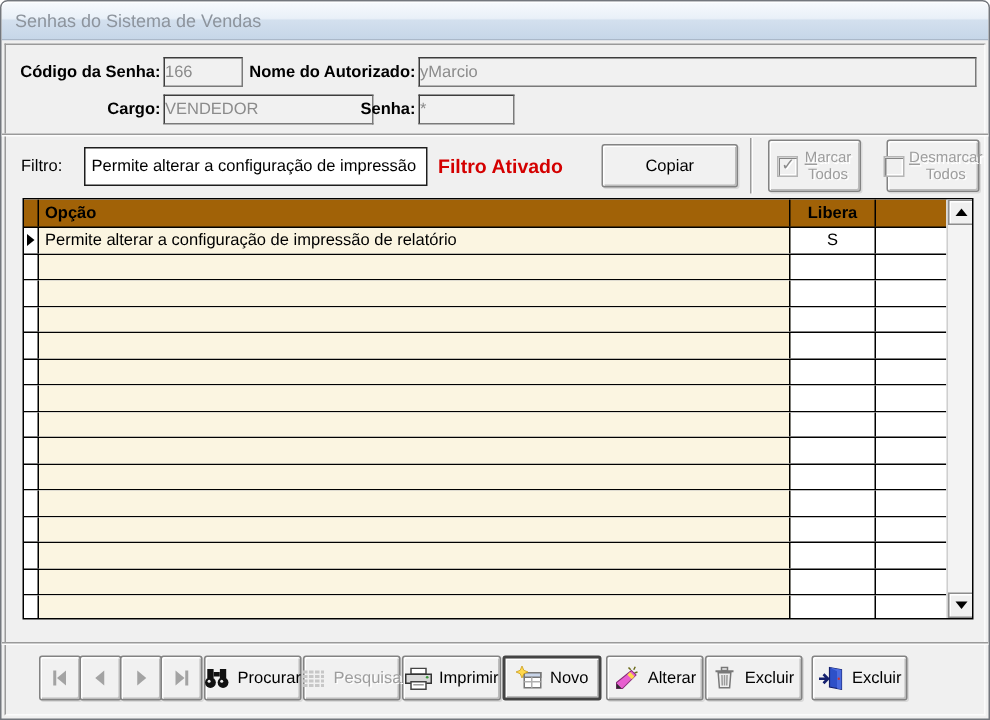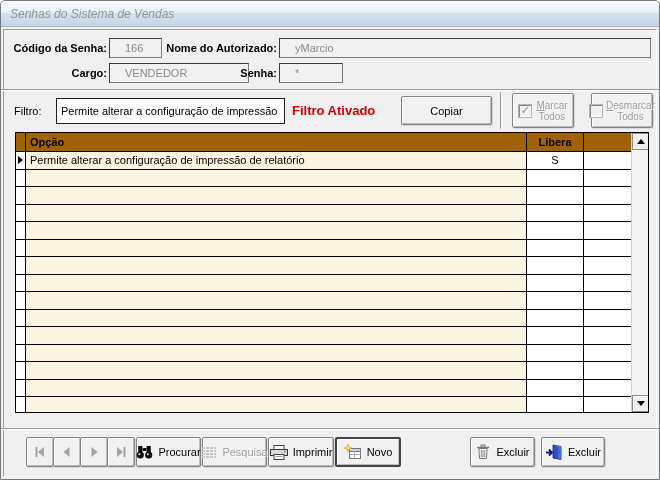--- a/index.html
+++ b/index.html
@@ -8,30 +8,29 @@
     position:relative;width:660px;height:480px;
     border:1px solid #73777d;border-radius:5px 5px 0 0;
     background:#f0f0f0;overflow:hidden;
     font-family:"Liberation Sans",sans-serif;font-size:11px;color:#000;
   }
   .titlebar{
     position:absolute;left:0;top:0;width:658px;height:26px;
     background:linear-gradient(#f7fafd,#e9f0f8 45%,#d3e0ee 50%,#c6d6e8);
     border-bottom:1px solid #aab8c9;border-radius:4px 4px 0 0;
     box-shadow:inset 0 1px 0 #fdfeff;
-    font-style:italic;
   }
   .title{position:absolute;left:9px;top:6px;font-size:12px;color:#8d949d;}
   .inner-bevel{position:absolute;left:2px;top:28px;right:2px;bottom:2px;
     border:1px solid;border-color:#9a9a9a #fbfbfb #fbfbfb #9a9a9a;pointer-events:none;}
   .lbl{position:absolute;font-weight:bold;text-align:right;white-space:nowrap;}
   .fld{
     position:absolute;background:#f1f1f1;color:#8b8b8b;
     border:1px solid #3d3d3d;border-bottom-color:#7a7a7a;border-right-color:#7a7a7a;
-    font-family:"Liberation Sans",sans-serif;font-size:11px;padding:0 15px;
+    font-family:"Liberation Sans",sans-serif;font-size:11px;padding:0 0;
   }
   .sep{position:absolute;left:0;width:660px;height:2px;
     border-top:1px solid #9a9a9a;background:#fdfdfd;}
   .vdiv{position:absolute;width:2px;border-left:1px solid #9a9a9a;background:#fdfdfd;}
   .filter-input{
     position:absolute;left:55px;top:97px;width:229px;height:26px;
     background:#fff;color:#000;border:1px solid #1e1e1e;
     font-family:"Liberation Sans",sans-serif;font-size:11px;padding:0 4px;
   }
   .status{position:absolute;left:291px;top:102px;font-weight:bold;font-size:13px;color:var(--status-color,#d40000);}
@@ -294,20 +293,29 @@
     <svg class="icon" width="18" height="16" viewBox="0 0 18 16">
       <rect x="5.5" y="4.5" width="11" height="10" fill="#fff" stroke="#777"></rect>
       <rect x="5.5" y="4.5" width="11" height="3" fill="#c8d4e8" stroke="#777"></rect>
       <line x1="5.5" y1="10.5" x2="16.5" y2="10.5" stroke="#b0b0b0"></line>
       <line x1="10.5" y1="7.5" x2="10.5" y2="14.5" stroke="#b0b0b0"></line>
       <path d="M4 0 L5.2 2.8 8 4 L5.2 5.2 4 8 L2.8 5.2 0 4 L2.8 2.8 Z" fill="#ffd84d" stroke="#c89b1a" stroke-width="0.5"></path>
     </svg>
     <span>Novo</span>
   </div>
 
+  <div class="btn" style="left:403px;top:436px;width:65px;height:30px;">
+    <svg class="icon" width="18" height="16" viewBox="0 0 18 16">
+      <path d="M10 1 l1.5 1.5 M14.5 0.5 l-1 2 M16 4 l-2 0.7" stroke="#6b6b1a" stroke-width="1" fill="none"></path>
+      <polygon points="12,3 15,6 6,15 2,15 2,11" fill="#e75fd0" stroke="#8a2d7a" stroke-width="0.7"></polygon>
+      <polygon points="11,4 14,7 12.2,8.8 9.2,5.8" fill="#ffd84d"></polygon>
+      <polygon points="2,11.5 5.5,15 2,15" fill="#2b2b2b"></polygon>
+    </svg>
+    <span>Alterar</span>
+  </div>
 
   <div class="btn" style="left:469px;top:436px;width:65px;height:30px;">
     <svg class="icon" width="16" height="16" viewBox="0 0 16 16">
       <rect x="6" y="1" width="4" height="2" fill="none" stroke="#787878"></rect>
       <line x1="2" y1="3.5" x2="14" y2="3.5" stroke="#787878" stroke-width="1.4"></line>
       <path d="M3.8 4.5 L4.6 14.5 H11.4 L12.2 4.5 Z" fill="#efefef" stroke="#787878"></path>
       <line x1="6.3" y1="6" x2="6.5" y2="13" stroke="#9a9a9a"></line>
       <line x1="8" y1="6" x2="8" y2="13" stroke="#9a9a9a"></line>
       <line x1="9.7" y1="6" x2="9.5" y2="13" stroke="#9a9a9a"></line>
     </svg>

